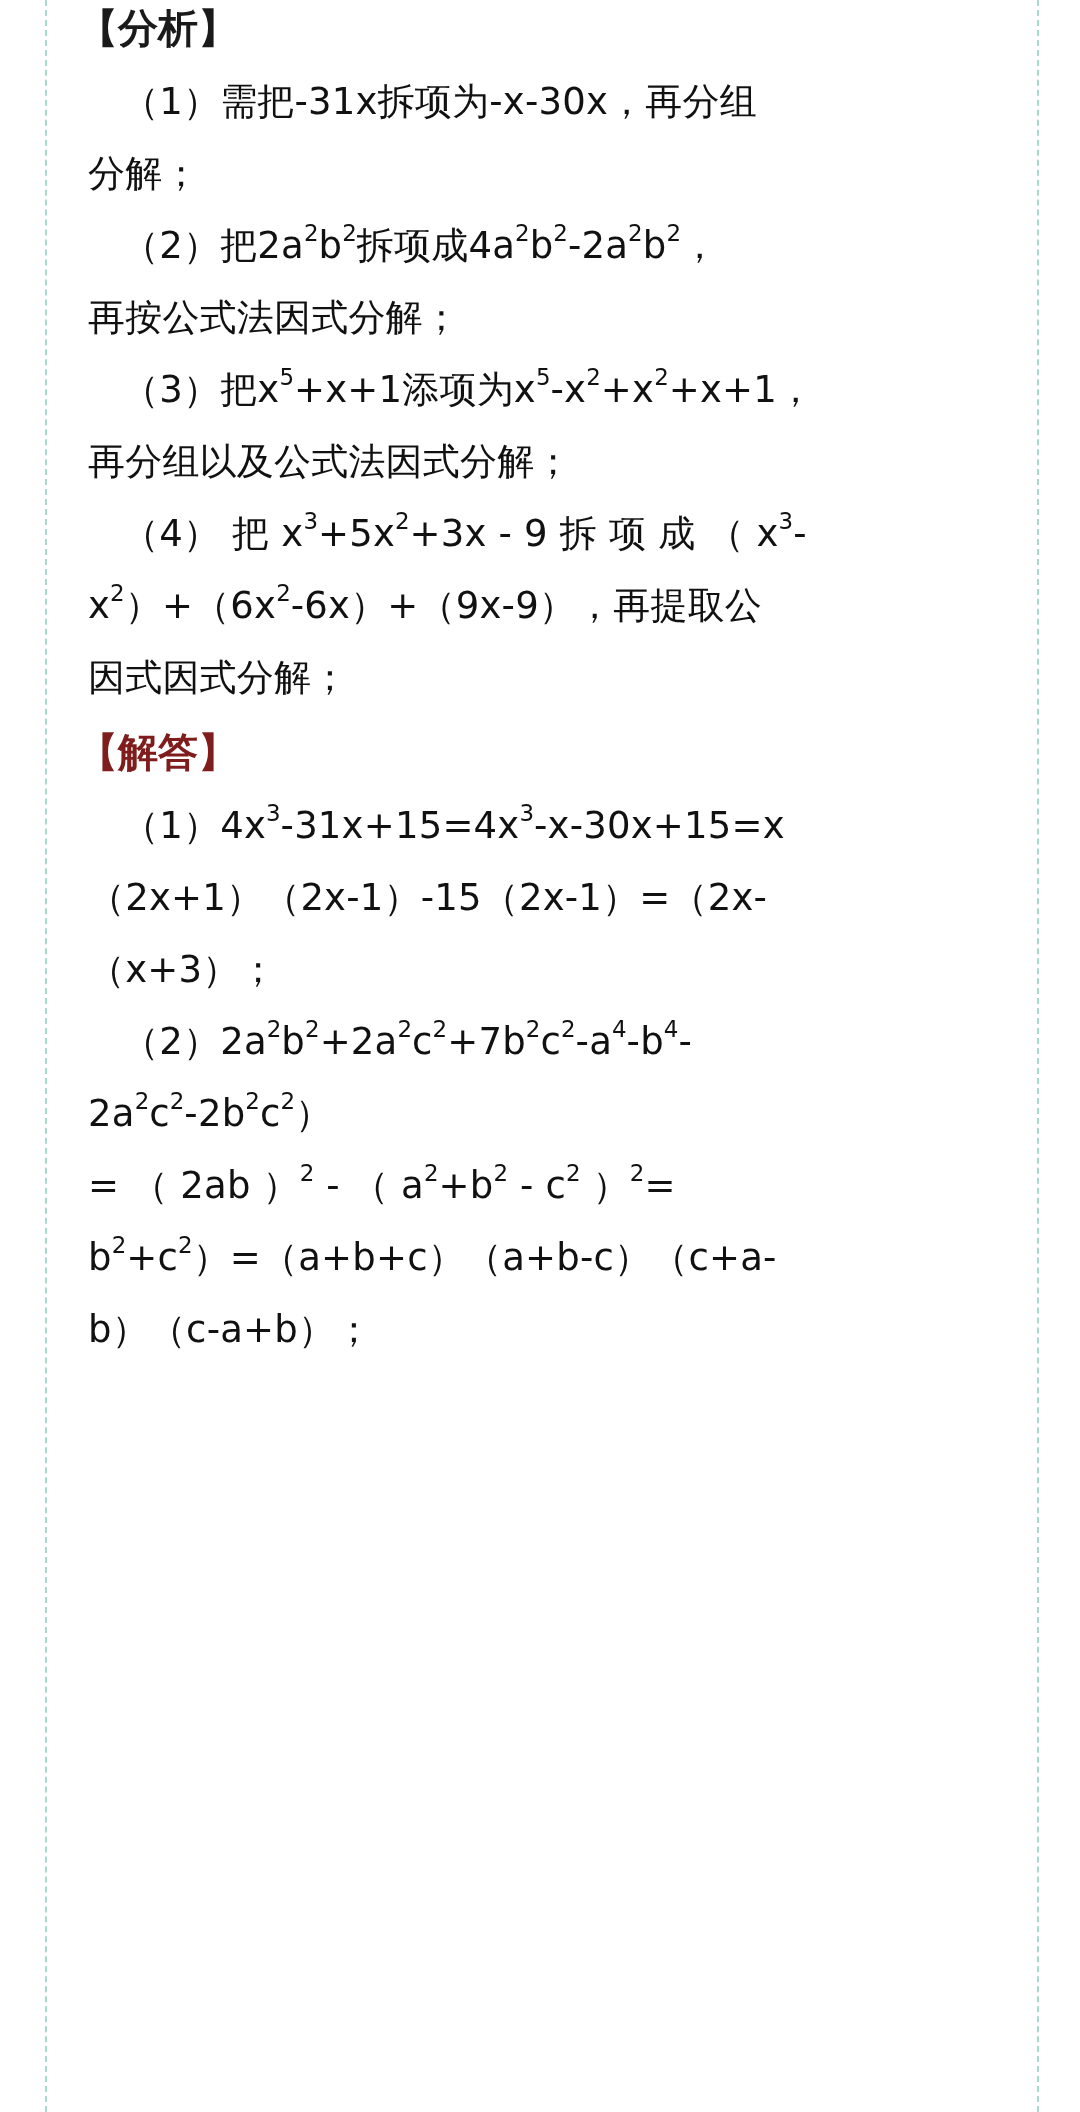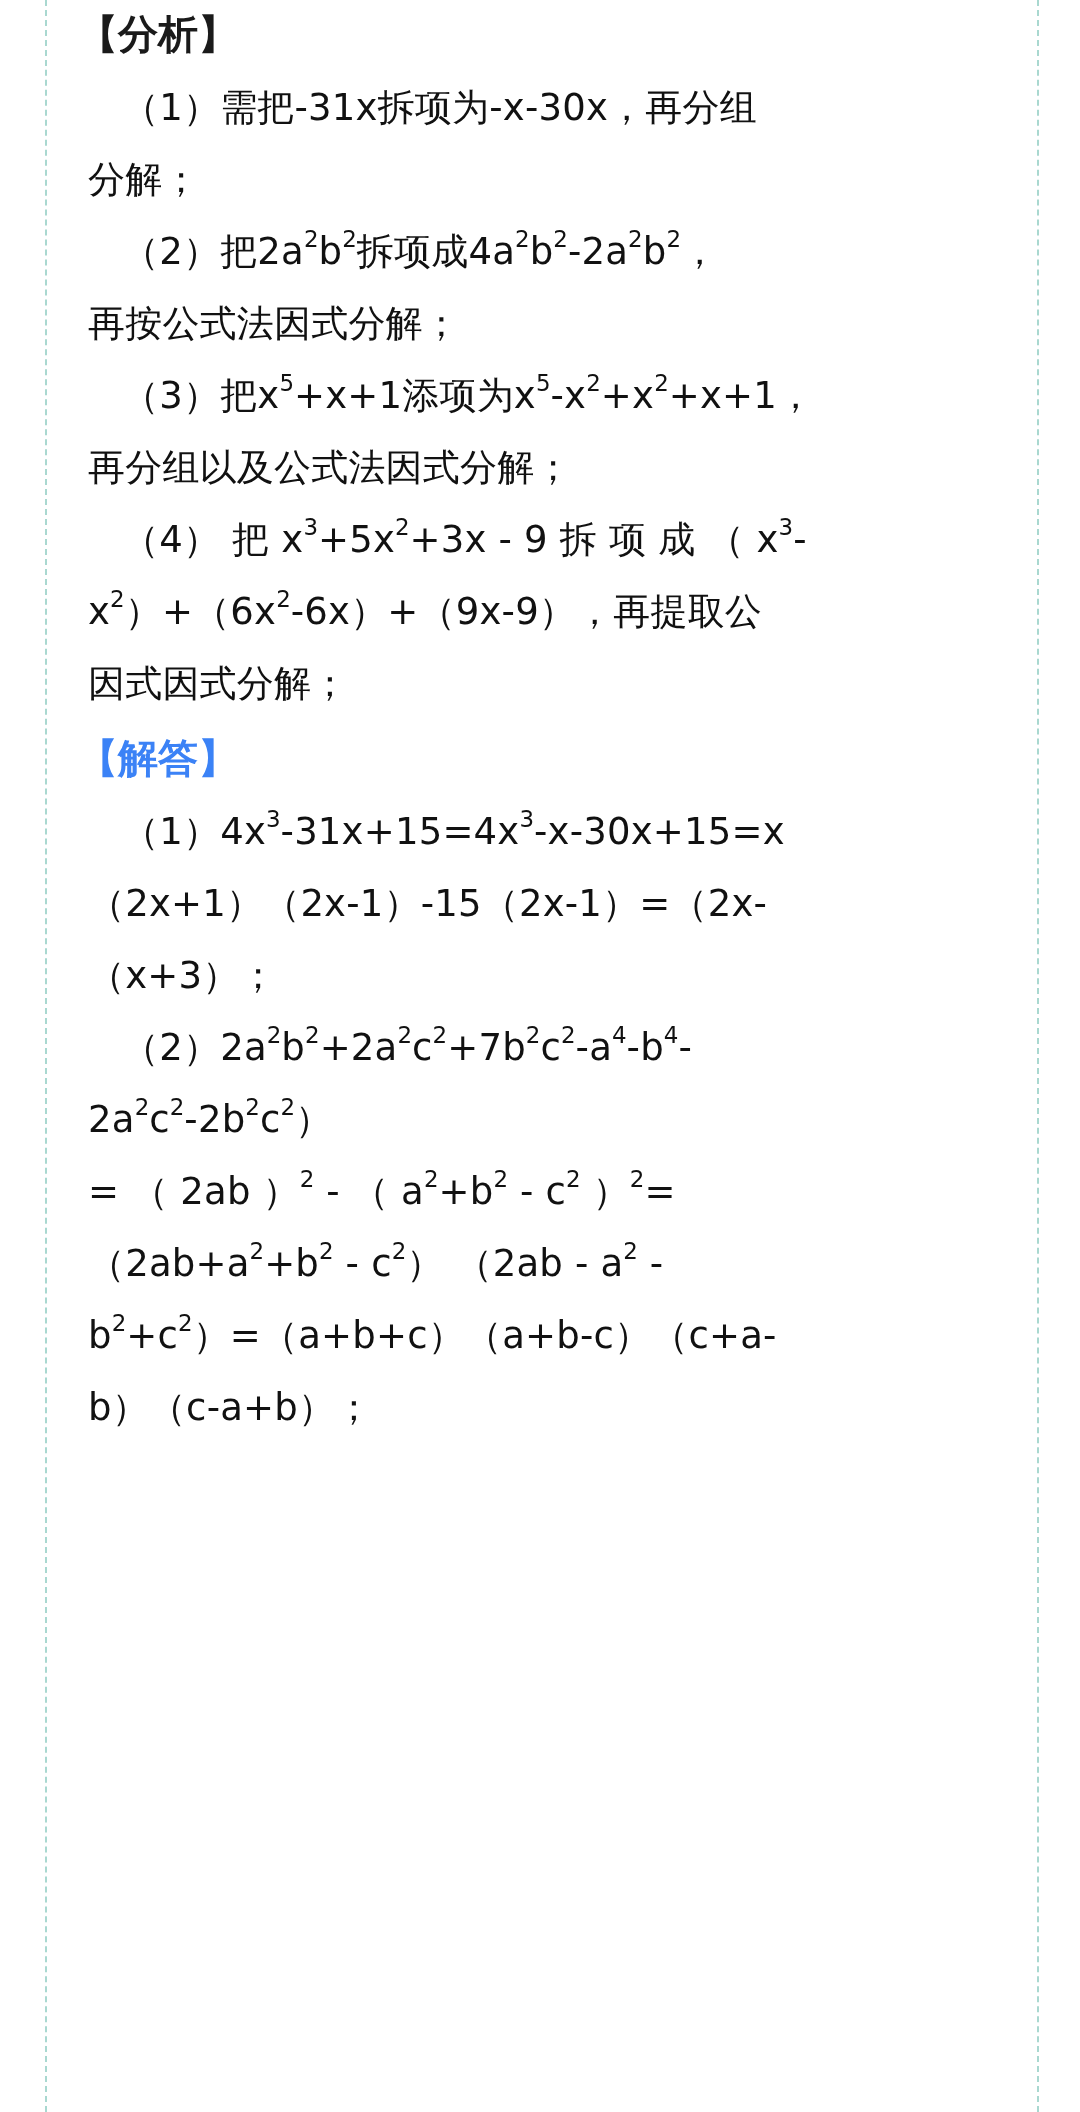--- a/index.html
+++ b/index.html
@@ -25,34 +25,34 @@
   }
   .page-rule.left  { left: 45px; }
   .page-rule.right { left: 1037px; }
 
   .page {
     position: absolute;
     left: 0; top: 0;
     width: 1080px;
     height: 1532px;
     box-sizing: border-box;
-    padding: 6px 62px 0 78px;
+    padding: 0 62px 0 78px;
   }
 
   .section-head {
     font-size: 40px;
     font-weight: bold;
     letter-spacing: 0px;
     line-height: 56px;
     margin: 0 0 6px 0;
     color: #1a1a1a;
     white-space: nowrap;
   }
   .section-head.answer {
-    color: #3b82f6;
+    color: #7f1d1d;
     margin-top: 4px;
     margin-bottom: 2px;
   }
 
   
   .para { margin: 10px; padding: 0; }
 
   .ln {
     font-size: 37px;
     line-height: 72px;
@@ -104,19 +104,18 @@
       <div class="para">
         <div>
           <div class="ln indent"><span>（1）4x</span><sup>3</sup><span>-31x+15=4x</span><sup>3</sup><span>-x-30x+15=x</span></div>
           <div class="ln"><span>（2x+1）（2x-1）-15（2x-1）=（2x-</span></div>
           <div class="ln"><span>（x+3）；</span></div>
         </div>
         <div>
           <div class="ln indent"><span>（2）2a</span><sup>2</sup><span>b</span><sup>2</sup><span>+2a</span><sup>2</sup><span>c</span><sup>2</sup><span>+7b</span><sup>2</sup><span>c</span><sup>2</sup><span>-a</span><sup>4</sup><span>-b</span><sup>4</sup><span>-</span></div>
           <div class="ln"><span>2a</span><sup>2</sup><span>c</span><sup>2</sup><span>-2b</span><sup>2</sup><span>c</span><sup>2</sup><span>）</span></div>
           <div class="ln"><span>= （ 2ab ）</span><sup>2</sup><span> - （ a</span><sup>2</sup><span>+b</span><sup>2</sup><span> - c</span><sup>2</sup><span> ）</span><sup>2</sup><span>=</span></div>
-          <div class="ln"><span>（2ab+a</span><sup>2</sup><span>+b</span><sup>2</sup><span> - c</span><sup>2</sup><span>） （2ab - a</span><sup>2</sup><span> -</span></div>
           <div class="ln"><span>b</span><sup>2</sup><span>+c</span><sup>2</sup><span>）=（a+b+c）（a+b-c）（c+a-</span></div>
           <div class="ln"><span>b）（c-a+b）；</span></div>
         </div>
       </div>
     </div>
 </div>
 
 </body></html>

